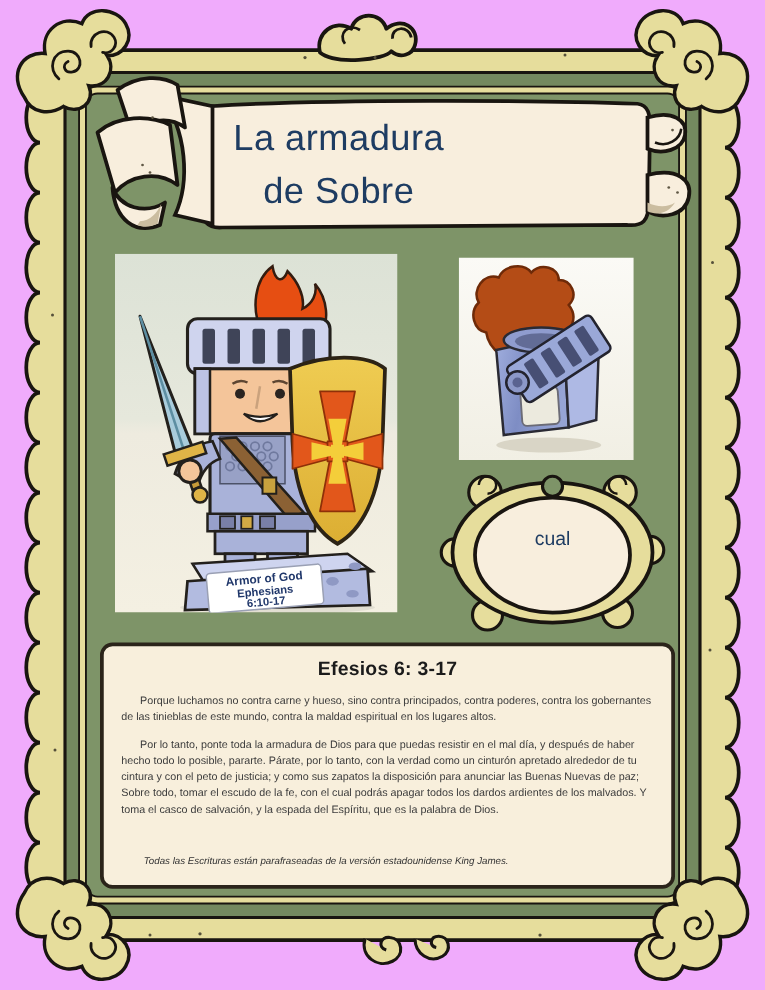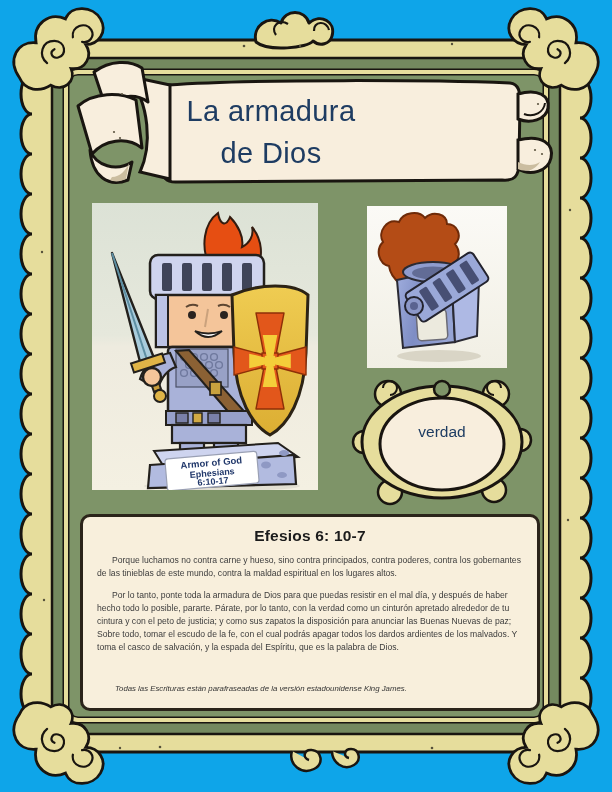--- a/index.html
+++ b/index.html
@@ -1,16 +1,16 @@
 <!DOCTYPE html>
 <html><head>
 <meta charset="utf-8">
 <style>
   html,body{margin:0;padding:0;background:#fff;}
-  .page{position:relative;width:612px;height:792px;background:#0ea5e9;overflow:hidden;
+  .page{position:relative;width:612px;height:792px;background:#f0abfc;overflow:hidden;
         font-family:"Liberation Sans",sans-serif;}
   .abs{position:absolute;}
   svg{display:block;}
   .bg-art{left:0;top:0;}
   .title{left:135px;top:90px;width:272px;text-align:center;color:#1e3c62;
          font-size:29px;line-height:42px;letter-spacing:.4px;}
   .badge-text{left:372px;top:413px;width:140px;text-align:center;color:#1e3c62;
               font-size:15.5px;line-height:37px;}
   .photo{background:transparent;}
   .scripture{left:80px;top:514px;width:460px;height:197px;background:#f8efdc;
@@ -124,21 +124,21 @@
       <path d="M383,388 a7,7 0 1 1 7,7" fill="none" stroke="#191510" stroke-width="2"></path>
       <path d="M501,388 a7,7 0 1 0 -7,7" fill="none" stroke="#191510" stroke-width="2"></path>
       <ellipse cx="442" cy="442" rx="80" ry="56" fill="#e6dd9c" stroke="#191510" stroke-width="3"></ellipse>
       <circle cx="442" cy="389" r="8" fill="#7e9468" stroke="#191510" stroke-width="2.5"></circle>
       <ellipse cx="442" cy="444" rx="62" ry="46" fill="#f8eedd" stroke="#191510" stroke-width="3"></ellipse>
     </g>
   </svg>
 
   <div class="abs title">
     <div>La armadura</div>
-    <div>de Dios</div>
+    <div>de Sobre</div>
   </div>
 
   <svg class="abs photo" style="left:92px;top:203px" width="226" height="287" viewBox="0 0 226 287">
     <defs>
       <linearGradient id="kbg" x1="0" y1="0" x2="0" y2="1">
         <stop offset="0" stop-color="#dce2d6"></stop>
           <stop offset="0.46" stop-color="#e6e8dc"></stop>
         <stop offset="0.5" stop-color="#eeebdf"></stop>
           <stop offset="1" stop-color="#f4f0e2"></stop>
       </linearGradient>
@@ -285,23 +285,23 @@
           <rect x="70" y="75" width="9" height="24" rx="1.5"></rect>
         <rect x="86" y="75" width="9" height="24" rx="1.5"></rect>
           <rect x="102" y="75" width="9" height="24" rx="1.5"></rect>
       </g>
     </g>
     <circle cx="47" cy="100" r="9" fill="#8c98c8" stroke="#23232e" stroke-width="2"></circle>
     <circle cx="47" cy="100" r="4" fill="#5a6390"></circle>
   </svg>
 
   <div class="abs badge-text">
-    <div>verdad</div>
+    <div>cual</div>
   </div>
 
   <div class="abs scripture">
-    <h2>Efesios 6: 10-7</h2>
+    <h2>Efesios 6: 3-17</h2>
     <p>Porque luchamos no contra carne y hueso, sino contra principados, contra poderes, contra los gobernantes de las tinieblas de este mundo, contra la maldad espiritual en los lugares altos.</p>
     <p>Por lo tanto, ponte toda la armadura de Dios para que puedas resistir en el mal día, y después de haber hecho todo lo posible, pararte. Párate, por lo tanto, con la verdad como un cinturón apretado alrededor de tu cintura y con el peto de justicia; y como sus zapatos la disposición para anunciar las Buenas Nuevas de paz; Sobre todo, tomar el escudo de la fe, con el cual podrás apagar todos los dardos ardientes de los malvados. Y toma el casco de salvación, y la espada del Espíritu, que es la palabra de Dios.</p>
     <p class="foot">Todas las Escrituras están parafraseadas de la versión estadounidense King James.</p>
   </div>
 
 </div>
 
 </body></html>

